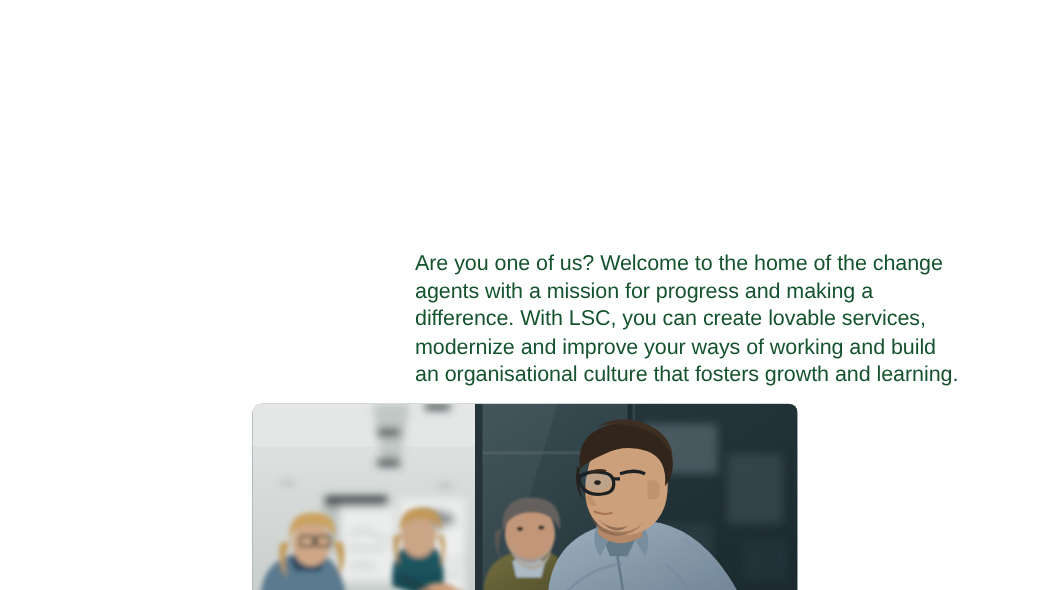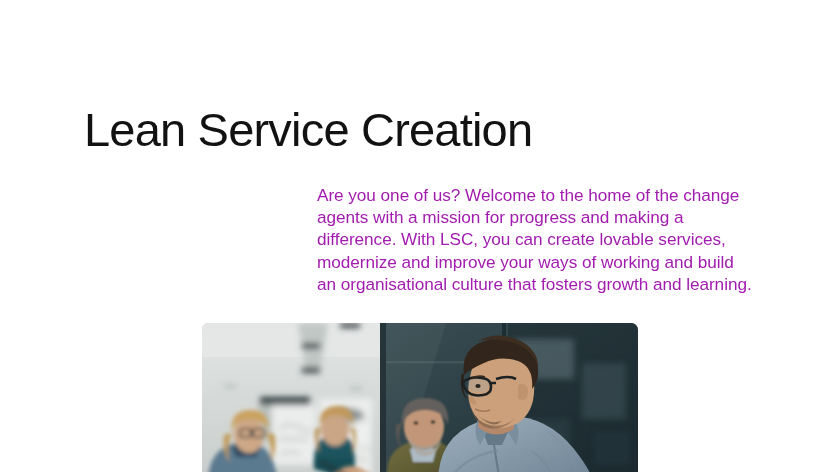--- a/index.html
+++ b/index.html
@@ -36,26 +36,26 @@
     color: #121212;
     white-space: nowrap;
   }
 
   
   .intro-paragraph {
     position: absolute;
     left: 316px;
     top: 183px;
     width: 438px;
-    margin: 1px;
+    margin: 16px;
     font-size: 17.2px;
     line-height: 22.2px;
     font-weight: 400;
     letter-spacing: -0.05px;
-    color: #a21caf;
+    color: #14532d;
   }
 
   
   .hero-photo {
     position: absolute;
     left: 202px;
     top: 323px;
     width: 436px;
     height: 160px;
     border-radius: 7px;
@@ -66,21 +66,20 @@
     display: block;
     width: 100%;
     height: 100%;
   }
 </style>
 </head>
 <body>
 
 <div class="page">
 
-  <h1 class="hero-title">Lean Service Creation</h1>
 
   <p class="intro-paragraph">Are you one of us? Welcome to the home of the change agents with a mission for progress and making a difference. With LSC, you can create lovable services, modernize and improve your ways of working and build an organisational culture that fosters growth and learning.</p>
 
   <div class="hero-photo">
     <svg viewBox="0 0 436 160" preserveAspectRatio="xMidYMid slice">
       <defs>
         <linearGradient id="gWall" x1="0" y1="0" x2="0" y2="1">
           <stop offset="0" stop-color="#f2f3f2"></stop>
           <stop offset="1" stop-color="#d5d9d7"></stop>
         </linearGradient>

